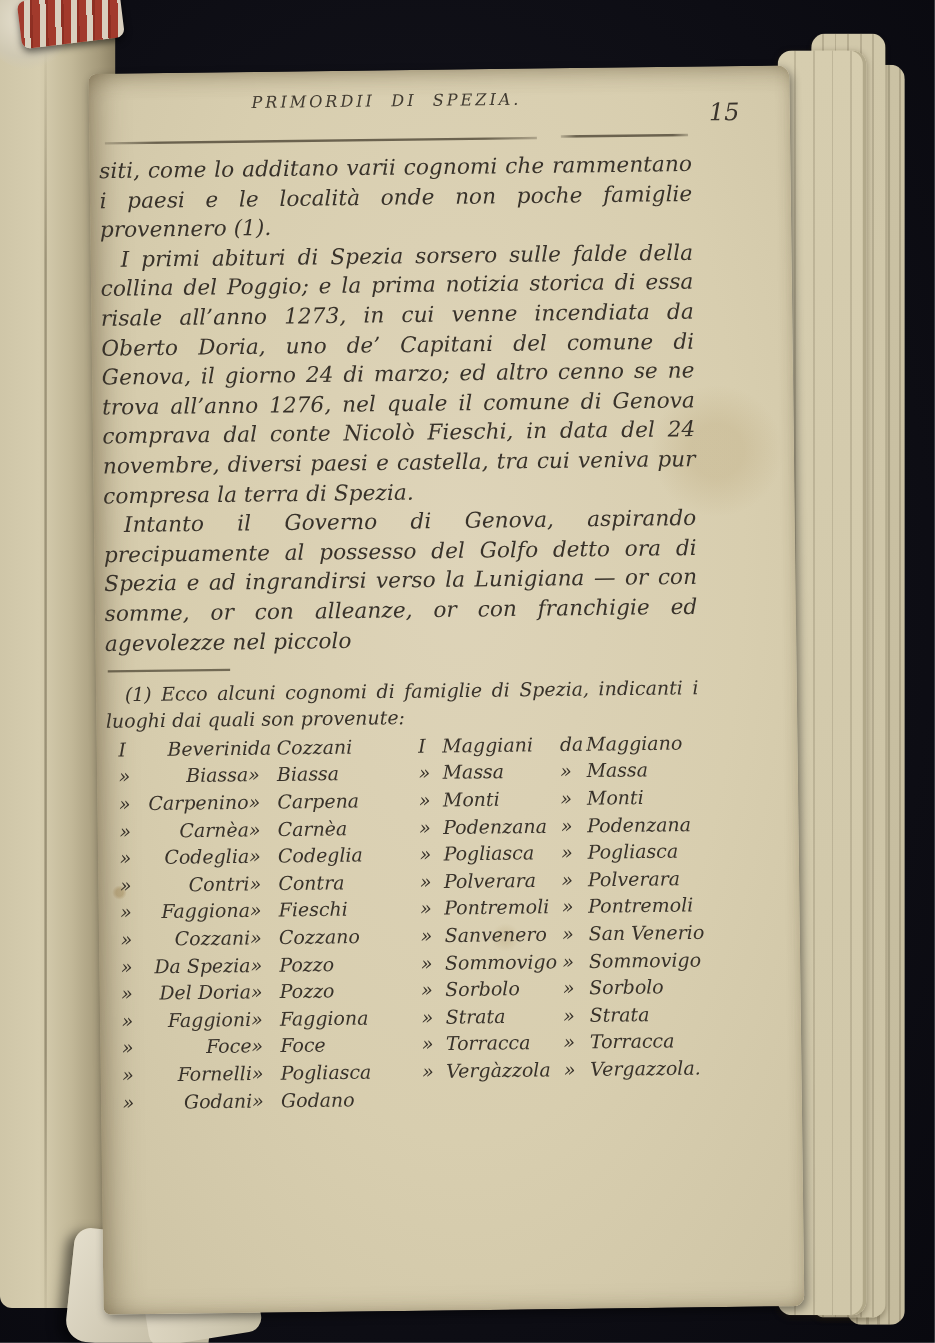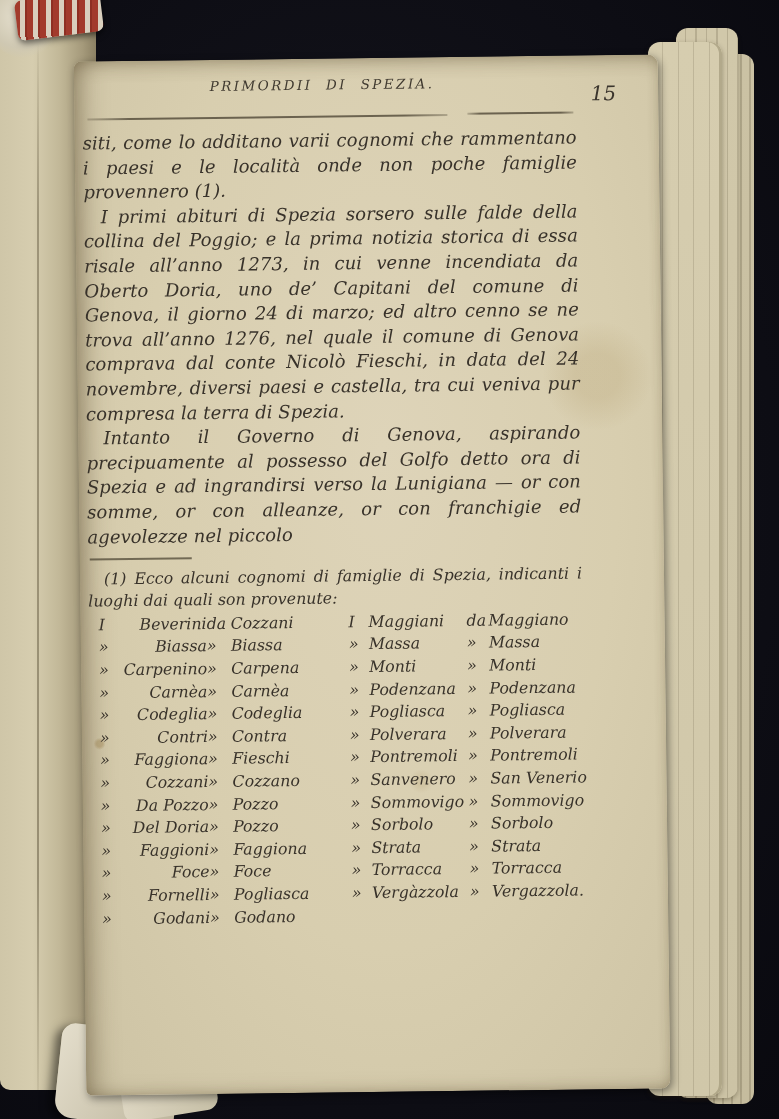--- a/index.html
+++ b/index.html
@@ -206,21 +206,21 @@
                 <span class="c3">Fieschi</span>
               </div>
               <div class="fn-row">
                 <span class="c0">»</span>
                 <span class="c1">Cozzani</span>
                 <span class="c2">»</span>
                 <span class="c3">Cozzano</span>
               </div>
               <div class="fn-row">
                 <span class="c0">»</span>
-                <span class="c1">Da Pozzo</span>
+                <span class="c1">Da Spezia</span>
                 <span class="c2">»</span>
                 <span class="c3">Pozzo</span>
               </div>
               <div class="fn-row">
                 <span class="c0">»</span>
                 <span class="c1">Del Doria</span>
                 <span class="c2">»</span>
                 <span class="c3">Pozzo</span>
               </div>
               <div class="fn-row">

